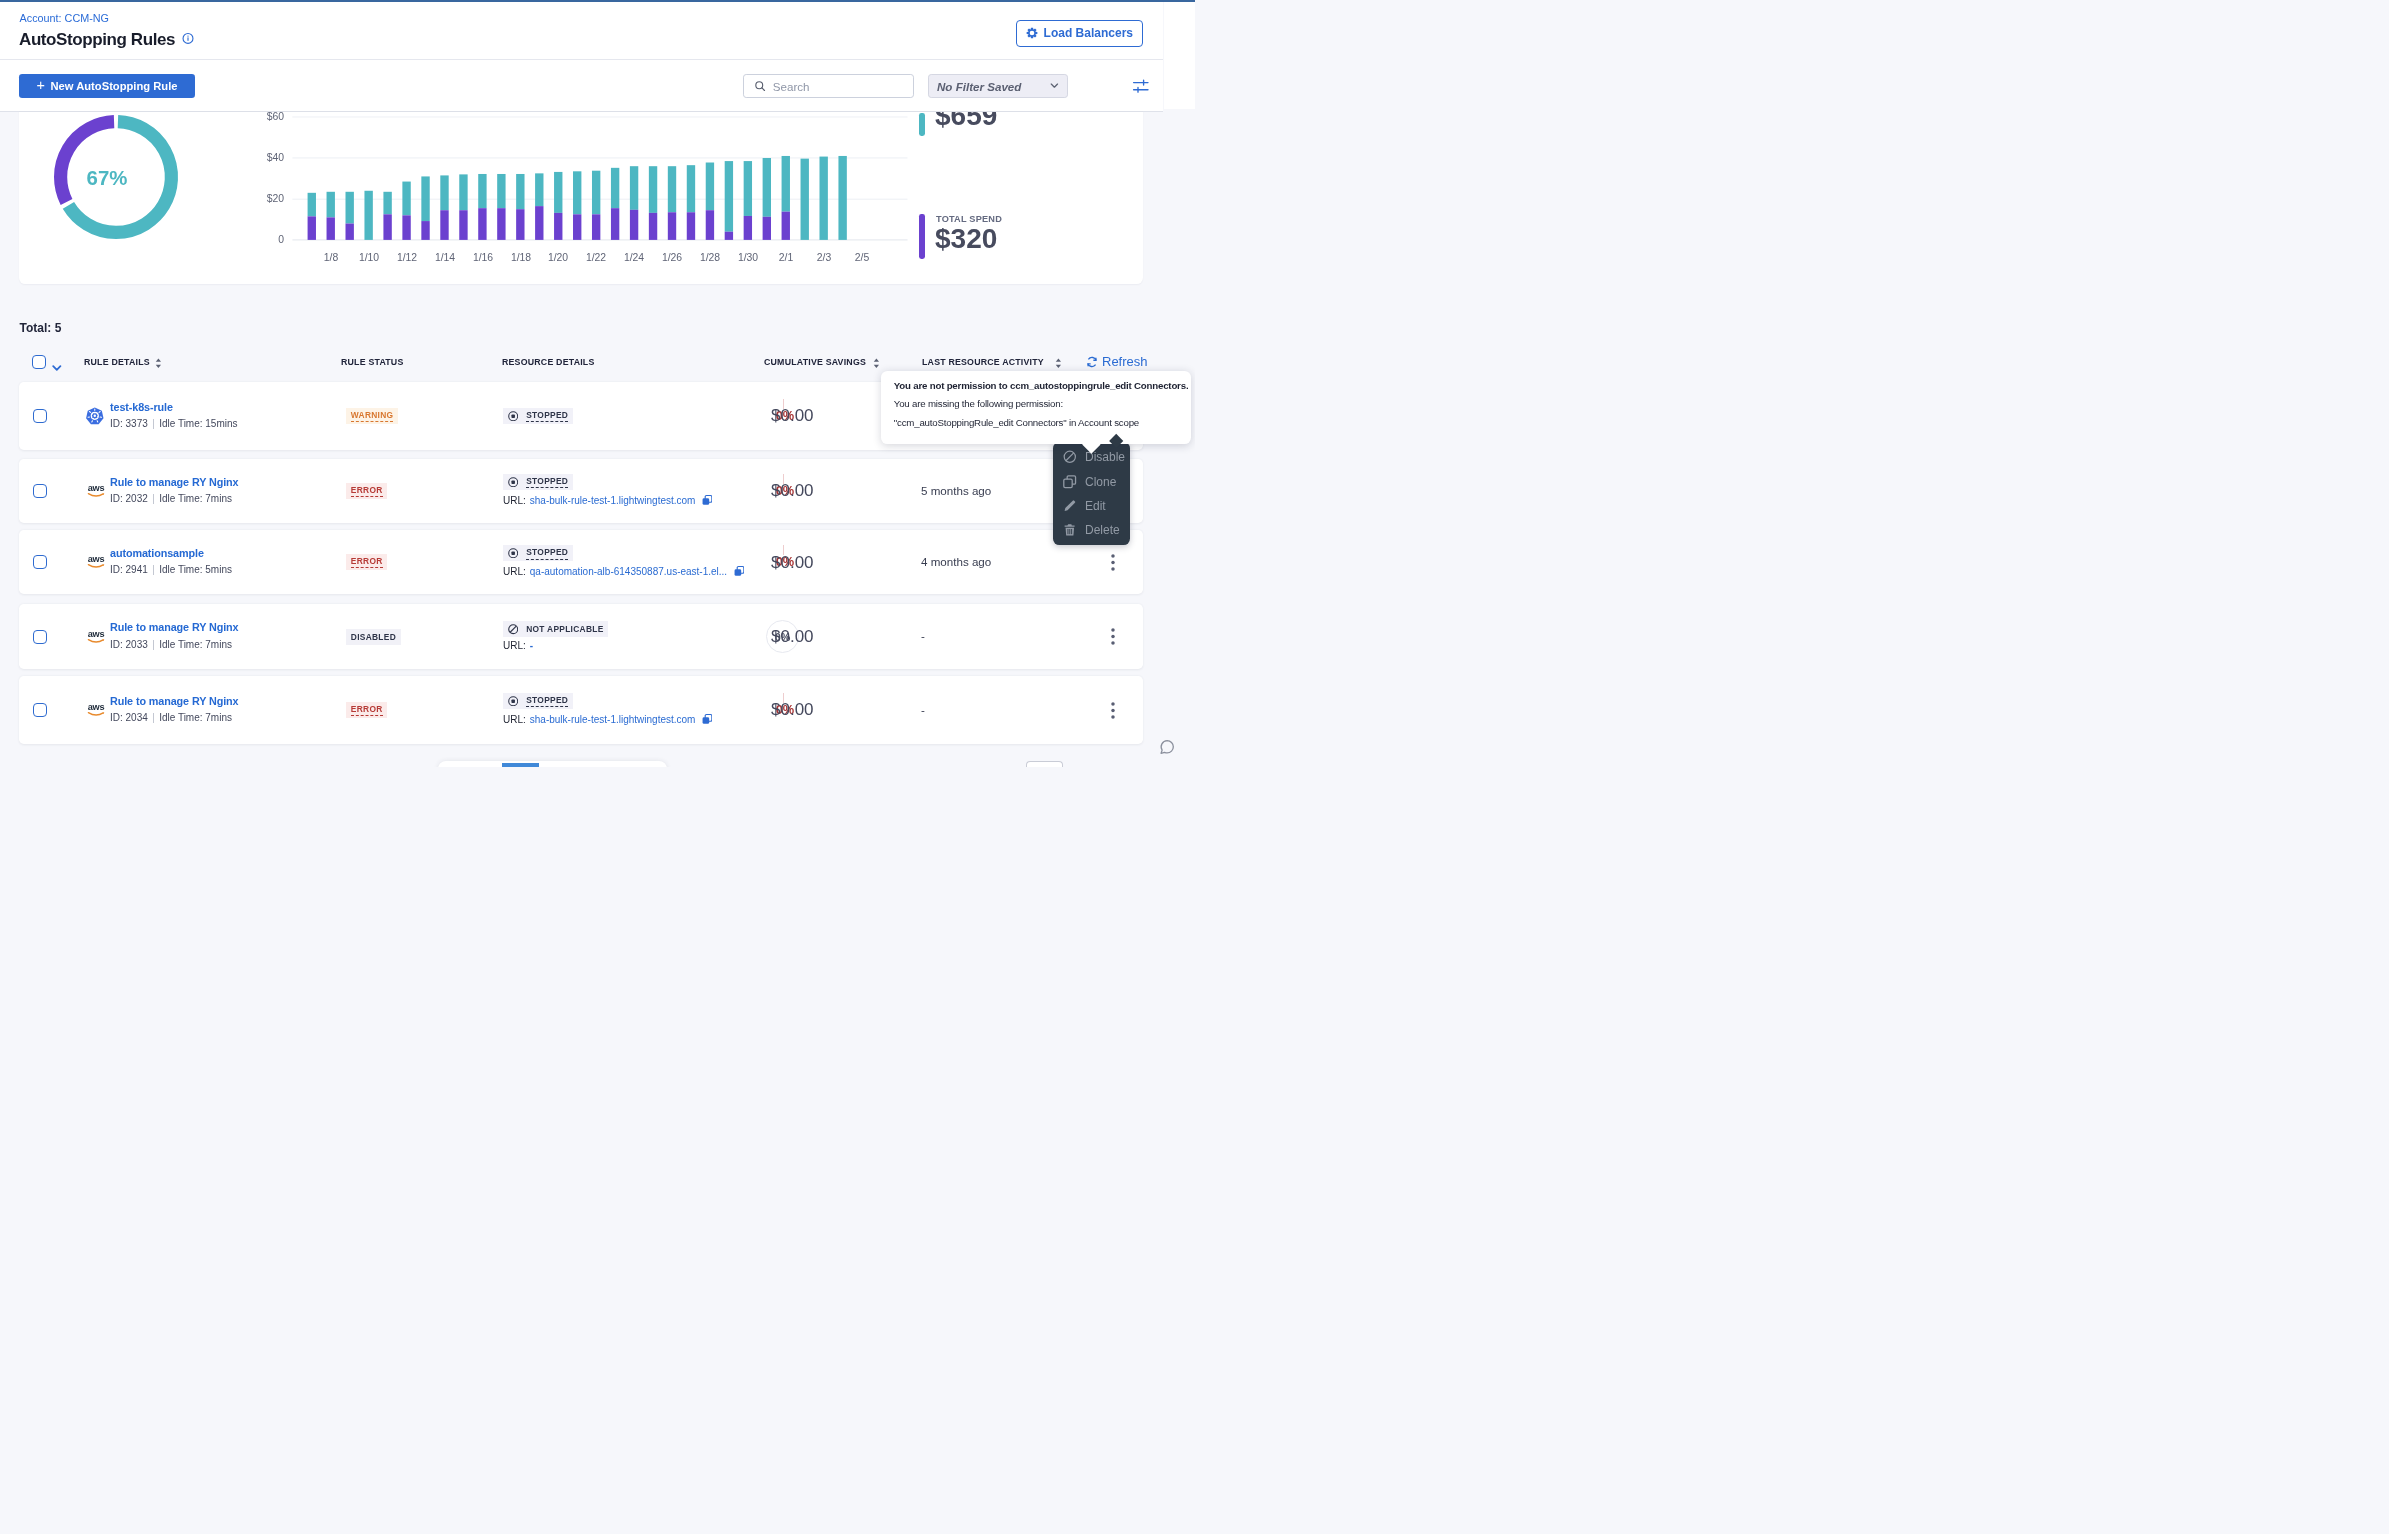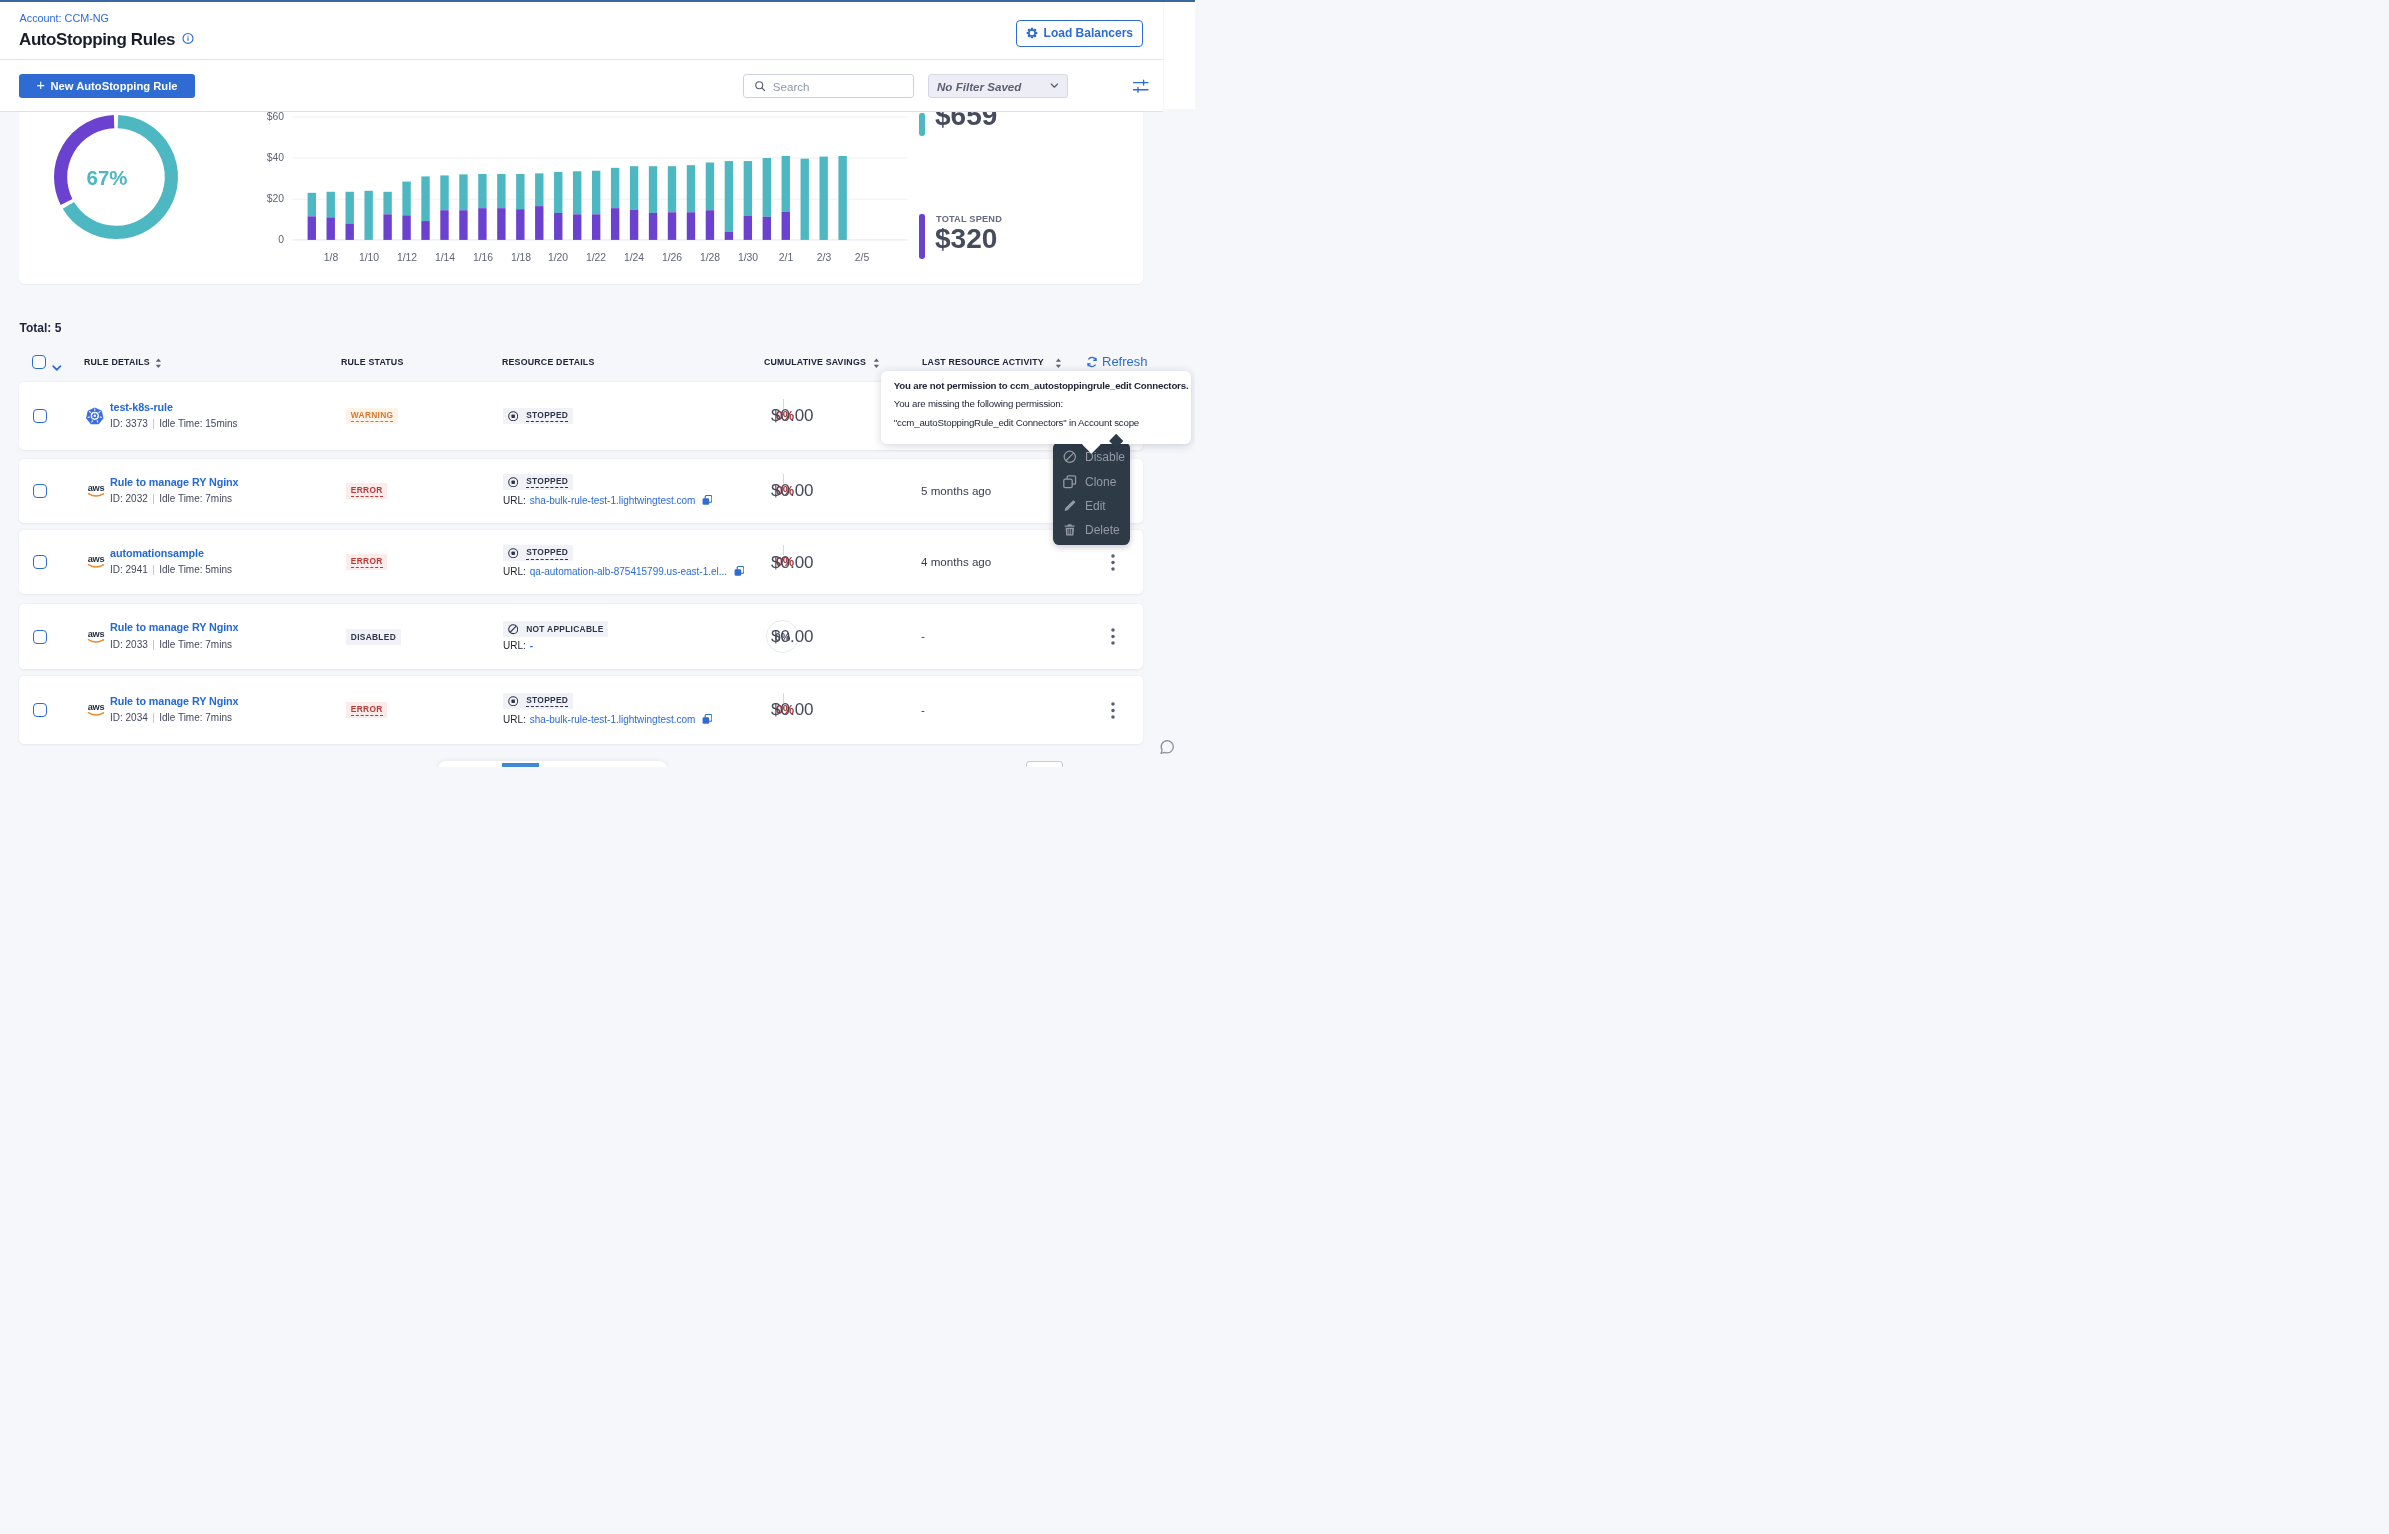--- a/index.html
+++ b/index.html
@@ -325,21 +325,21 @@
     </div>
     <div class="badge stp" style="left:484px;top:15.3px">
       <svg width="10.4" height="10.4" viewBox="0 0 13 13">
         <circle cx="6.5" cy="6.5" r="5.6" fill="none" stroke="#2e3448" stroke-width="1.3"></circle>
         <rect x="4.3" y="4.3" width="4.4" height="4.4" rx="1" fill="#2e3448"></rect>
       </svg>
       <span class="bdash stpt">STOPPED</span>
     </div>
     <div class="urlline" style="left:484px;top:36px">
       <span class="urllab">URL:</span> 
-      <a class="urllink">qa-automation-alb-875415799.us-east-1.el...</a> 
+      <a class="urllink">qa-automation-alb-614350887.us-east-1.el...</a> 
       <span class="cpy">
         <svg width="10.4" height="10.4" viewBox="0 0 13 13">
           <rect x="4" y="0.7" width="8.3" height="8.3" rx="1.6" fill="none" stroke="#2e6bd3" stroke-width="1.4"></rect>
           <rect x="0.7" y="4" width="8.3" height="8.3" rx="1.8" fill="#2e6bd3"></rect>
         </svg>
       </span>
     </div>
     <div class="tick" style="left:764px;top:15.3px"></div>
     <div class="pctred" style="left:747px;top:24px">0%</div>
     <div class="val" style="left:752px;top:22.5px">$0.00</div>

